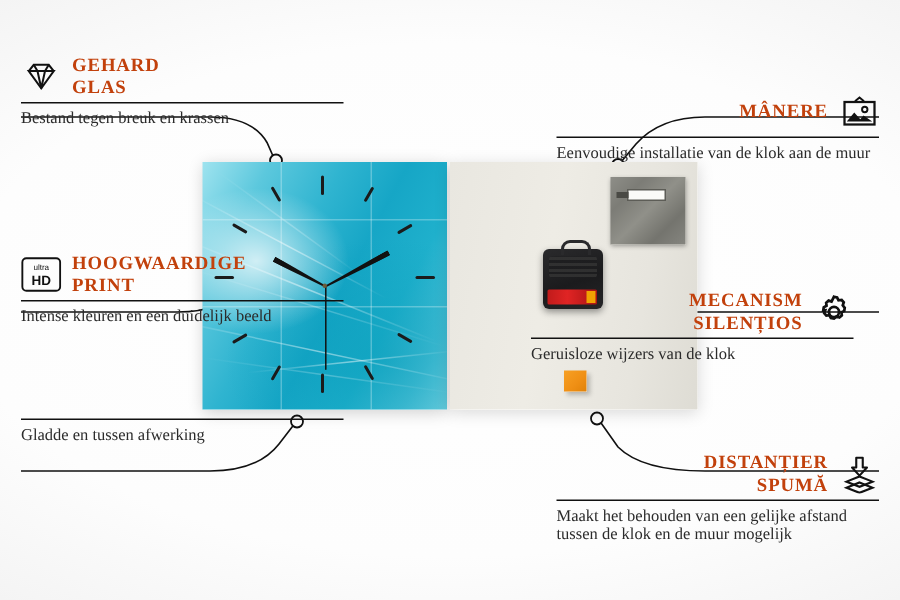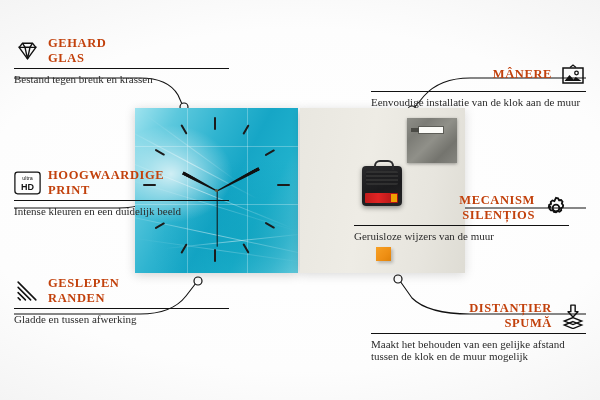--- a/index.html
+++ b/index.html
@@ -180,33 +180,20 @@
       </span>
       <span class="ttl">
         <span>HOOGWAARDIGE</span><br><span>PRINT</span>
       </span>
     </div>
     <div class="rule"></div>
     <div class="desc">Intense kleuren en een duidelijk beeld</div>
   </div>
 
   <div class="callout left" style="left:14px;top:276px;">
-    <div class="head">
-      <span class="ico">
-        <svg viewBox="0 0 24 24" width="25" height="25" stroke="#111" stroke-width="1.5" fill="none" stroke-linecap="round">
-          <path d="M3 4L20 21"></path>
-            <path d="M3 9L15 21"></path>
-            <path d="M3 14L10 21"></path>
-            <path d="M3 19L5 21"></path>
-        </svg>
-      </span>
-      <span class="ttl">
-        <span>GESLEPEN</span><br><span>RANDEN</span>
-      </span>
-    </div>
     <div class="rule"></div>
     <div class="desc">Gladde en tussen afwerking</div>
   </div>
 
   <div class="callout right" style="left:371px;top:36px;">
     <div class="head">
       <span class="ttl">
         <span>MÂNERE</span><br>
       </span>
       <span class="ico">
@@ -228,21 +215,21 @@
         <span>MECANISM</span><br><span>SILENȚIOS</span>
       </span>
       <span class="ico">
         <svg viewBox="0 0 24 24" width="26" height="26" fill="none" stroke="#111" stroke-width="1.7">
           <path d="M12 2.6l1.9.5.9 1.7 1.9-.2 1.3 1.5-.6 1.8 1.2 1.5-.3 1.9-1.7.9.2 1.9-1.5 1.3-1.8-.6-1.5 1.2-1.9-.3-.9-1.7-1.9.2-1.3-1.5.6-1.8L5.4 11l.3-1.9 1.7-.9-.2-1.9L8.7 5l1.8.6z"></path>
           <circle cx="12" cy="12" r="3.1"></circle>
         </svg>
       </span>
     </div>
     <div class="rule"></div>
-    <div class="desc">Geruisloze wijzers van de muur</div>
+    <div class="desc">Geruisloze wijzers van de klok</div>
   </div>
 
   <div class="callout right" style="left:371px;top:276px;">
     <div class="head">
       <span class="ttl">
         <span>DISTANȚIER</span><br><span>SPUMĂ</span>
       </span>
       <span class="ico">
         <svg viewBox="0 0 24 24" width="26" height="26" fill="none" stroke="#111" stroke-width="1.3">
           <path d="M10 2h4v6h2.6L12 13 7.4 8H10z" stroke-linejoin="round"></path>

